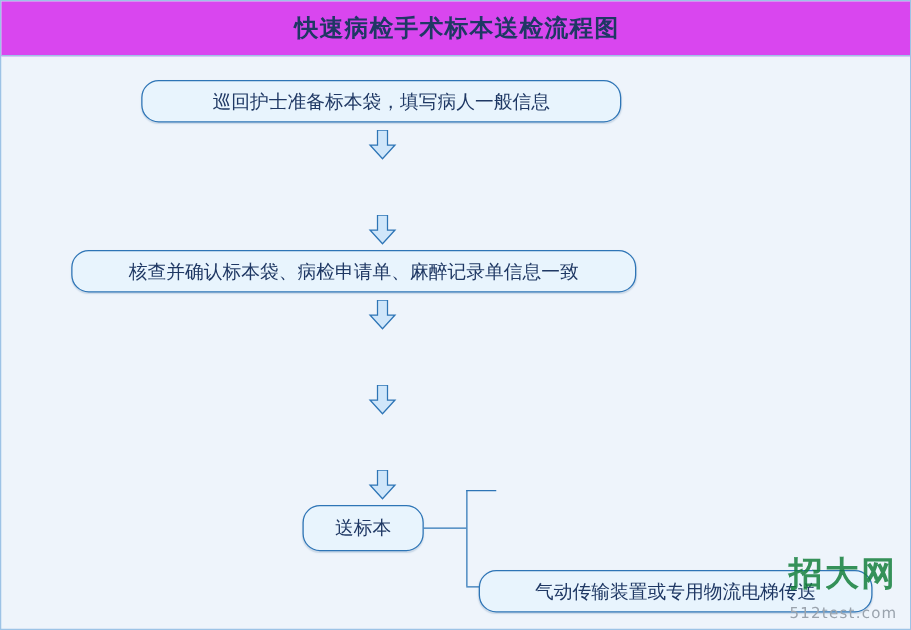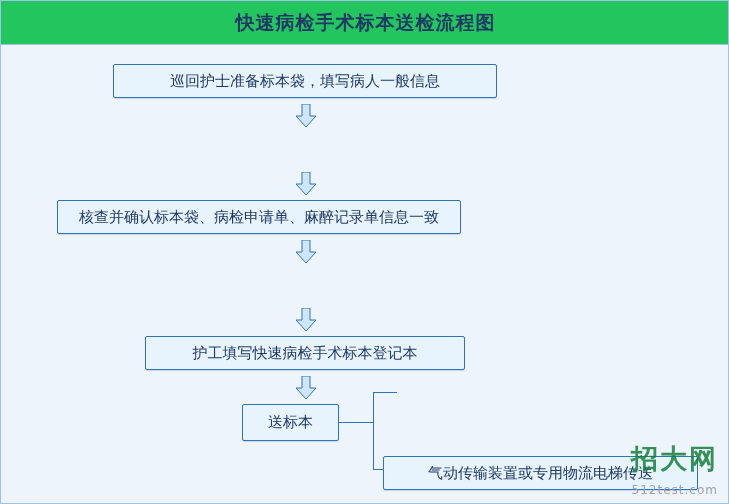--- a/index.html
+++ b/index.html
@@ -20,21 +20,21 @@
     background: #eef4fb;
     border: 1px solid #9dc3e6;
     overflow: hidden;
   }
   #title-bar {
     position: absolute;
     left: 0;
     top: 0;
     width: 729px;
     height: 43px;
-    background: #22c55e;
+    background: #d946ef;
     border-bottom: 1px solid #9dc3e6;
     display: flex;
     align-items: center;
     justify-content: center;
   }
   #title-text {
     font-size: 19px;
     font-weight: bold;
     color: #1f3864;
     letter-spacing: 1px;
@@ -44,21 +44,21 @@
     left: 0;
     top: 43px;
     width: 729px;
     height: 460px;
   }
   .node {
     position: absolute;
     box-sizing: border-box;
     background: #e8f4fd;
     border: 1px solid #2e75b6;
-    border-radius: 2px;
+    border-radius: 14px;
     color: #1f3864;
     font-size: 15px;
     display: flex;
     align-items: center;
     justify-content: center;
     text-align: center;
     white-space: nowrap;
     box-shadow: 0 1px 1px rgba(90,130,170,0.25);
   }
   .arrow {
@@ -117,40 +117,37 @@
       </svg>
     </div>
 
 
     <div class="arrow" style="left:292px; top:128px;">
       <svg width="26" height="24" viewBox="0 0 26 24">
         <polygon points="9,0 17,0 17,12 23,12 13,23 3,12 9,12" fill="#cfe6fa" stroke="#2e75b6" stroke-width="1"></polygon>
       </svg>
     </div>
 
-    <div class="node" style="left:56px; top:156px; width:404px; height:34px;text-align:right;">
+    <div class="node" style="left:56px; top:156px; width:452px; height:34px;text-align:right;">
       <span>核查并确认标本袋、病检申请单、麻醉记录单信息一致</span>
     </div>
 
     <div class="arrow" style="left:292px; top:196px;">
       <svg width="26" height="24" viewBox="0 0 26 24">
         <polygon points="9,0 17,0 17,12 23,12 13,23 3,12 9,12" fill="#cfe6fa" stroke="#2e75b6" stroke-width="1"></polygon>
       </svg>
     </div>
 
 
     <div class="arrow" style="left:292px; top:264px;">
       <svg width="26" height="24" viewBox="0 0 26 24">
         <polygon points="9,0 17,0 17,12 23,12 13,23 3,12 9,12" fill="#cfe6fa" stroke="#2e75b6" stroke-width="1"></polygon>
       </svg>
     </div>
 
-    <div class="node" style="left:144px; top:292px; width:320px; height:34px;">
-      <span>护工填写快速病检手术标本登记本</span>
-    </div>
 
     <div class="arrow" style="left:292px; top:332px;">
       <svg width="26" height="24" viewBox="0 0 26 24">
         <polygon points="9,0 17,0 17,12 23,12 13,23 3,12 9,12" fill="#cfe6fa" stroke="#2e75b6" stroke-width="1"></polygon>
       </svg>
     </div>
 
     <div class="node" style="left:241px; top:360px; width:97px; height:37px;">
       <span>送标本</span>
     </div>

